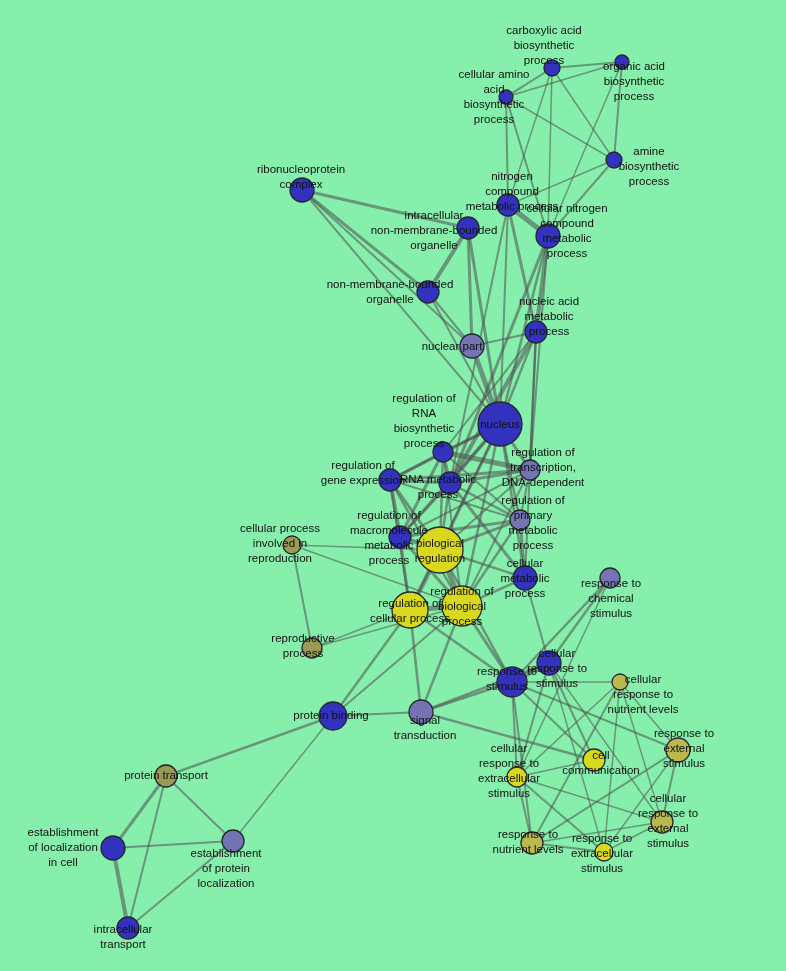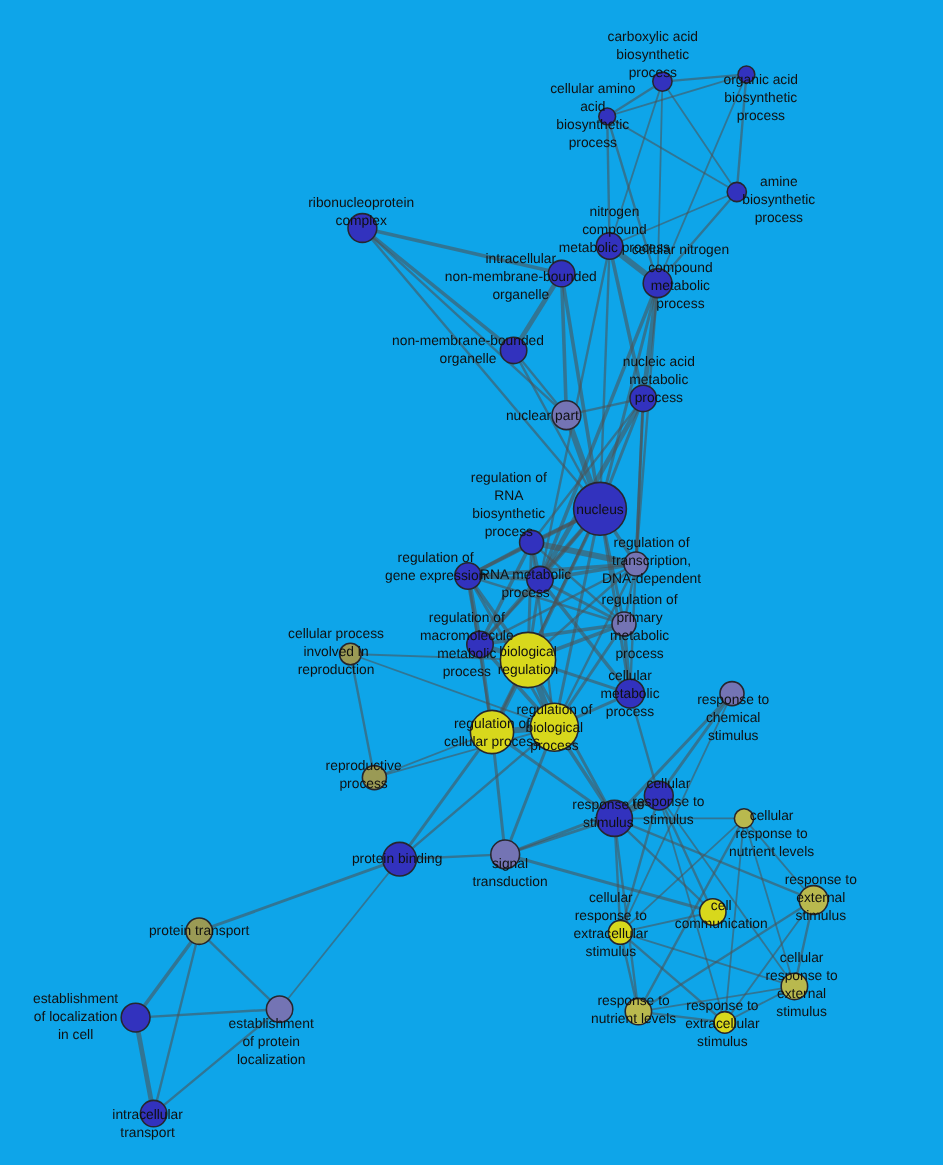--- a/index.html
+++ b/index.html
@@ -1,17 +1,17 @@
 <!DOCTYPE html>
 <html><head>
 <meta charset="utf-8">
 <style>
   html,body{margin:0;padding:0;background:#ffffff;}
   body{font-family:"Liberation Sans","DejaVu Sans",sans-serif;}
-  .stage{position:relative;width:786px;height:971px;background:#0ea5e9;overflow:hidden;}
+  .stage{position:relative;width:786px;height:971px;background:#86efac;overflow:hidden;}
   svg{display:block;}
   svg text{font-family:"Liberation Sans","DejaVu Sans",sans-serif;}
 </style>
 </head>
 <body>
 
 <div class="stage">
   <svg id="net" xmlns="http://www.w3.org/2000/svg" width="786" height="971" viewBox="0 0 786 971">
       <g>
         <line x1="552" y1="68" x2="622" y2="62" stroke="#4f4f4f" stroke-width="2" stroke-opacity="0.55" stroke-linecap="round"></line>

